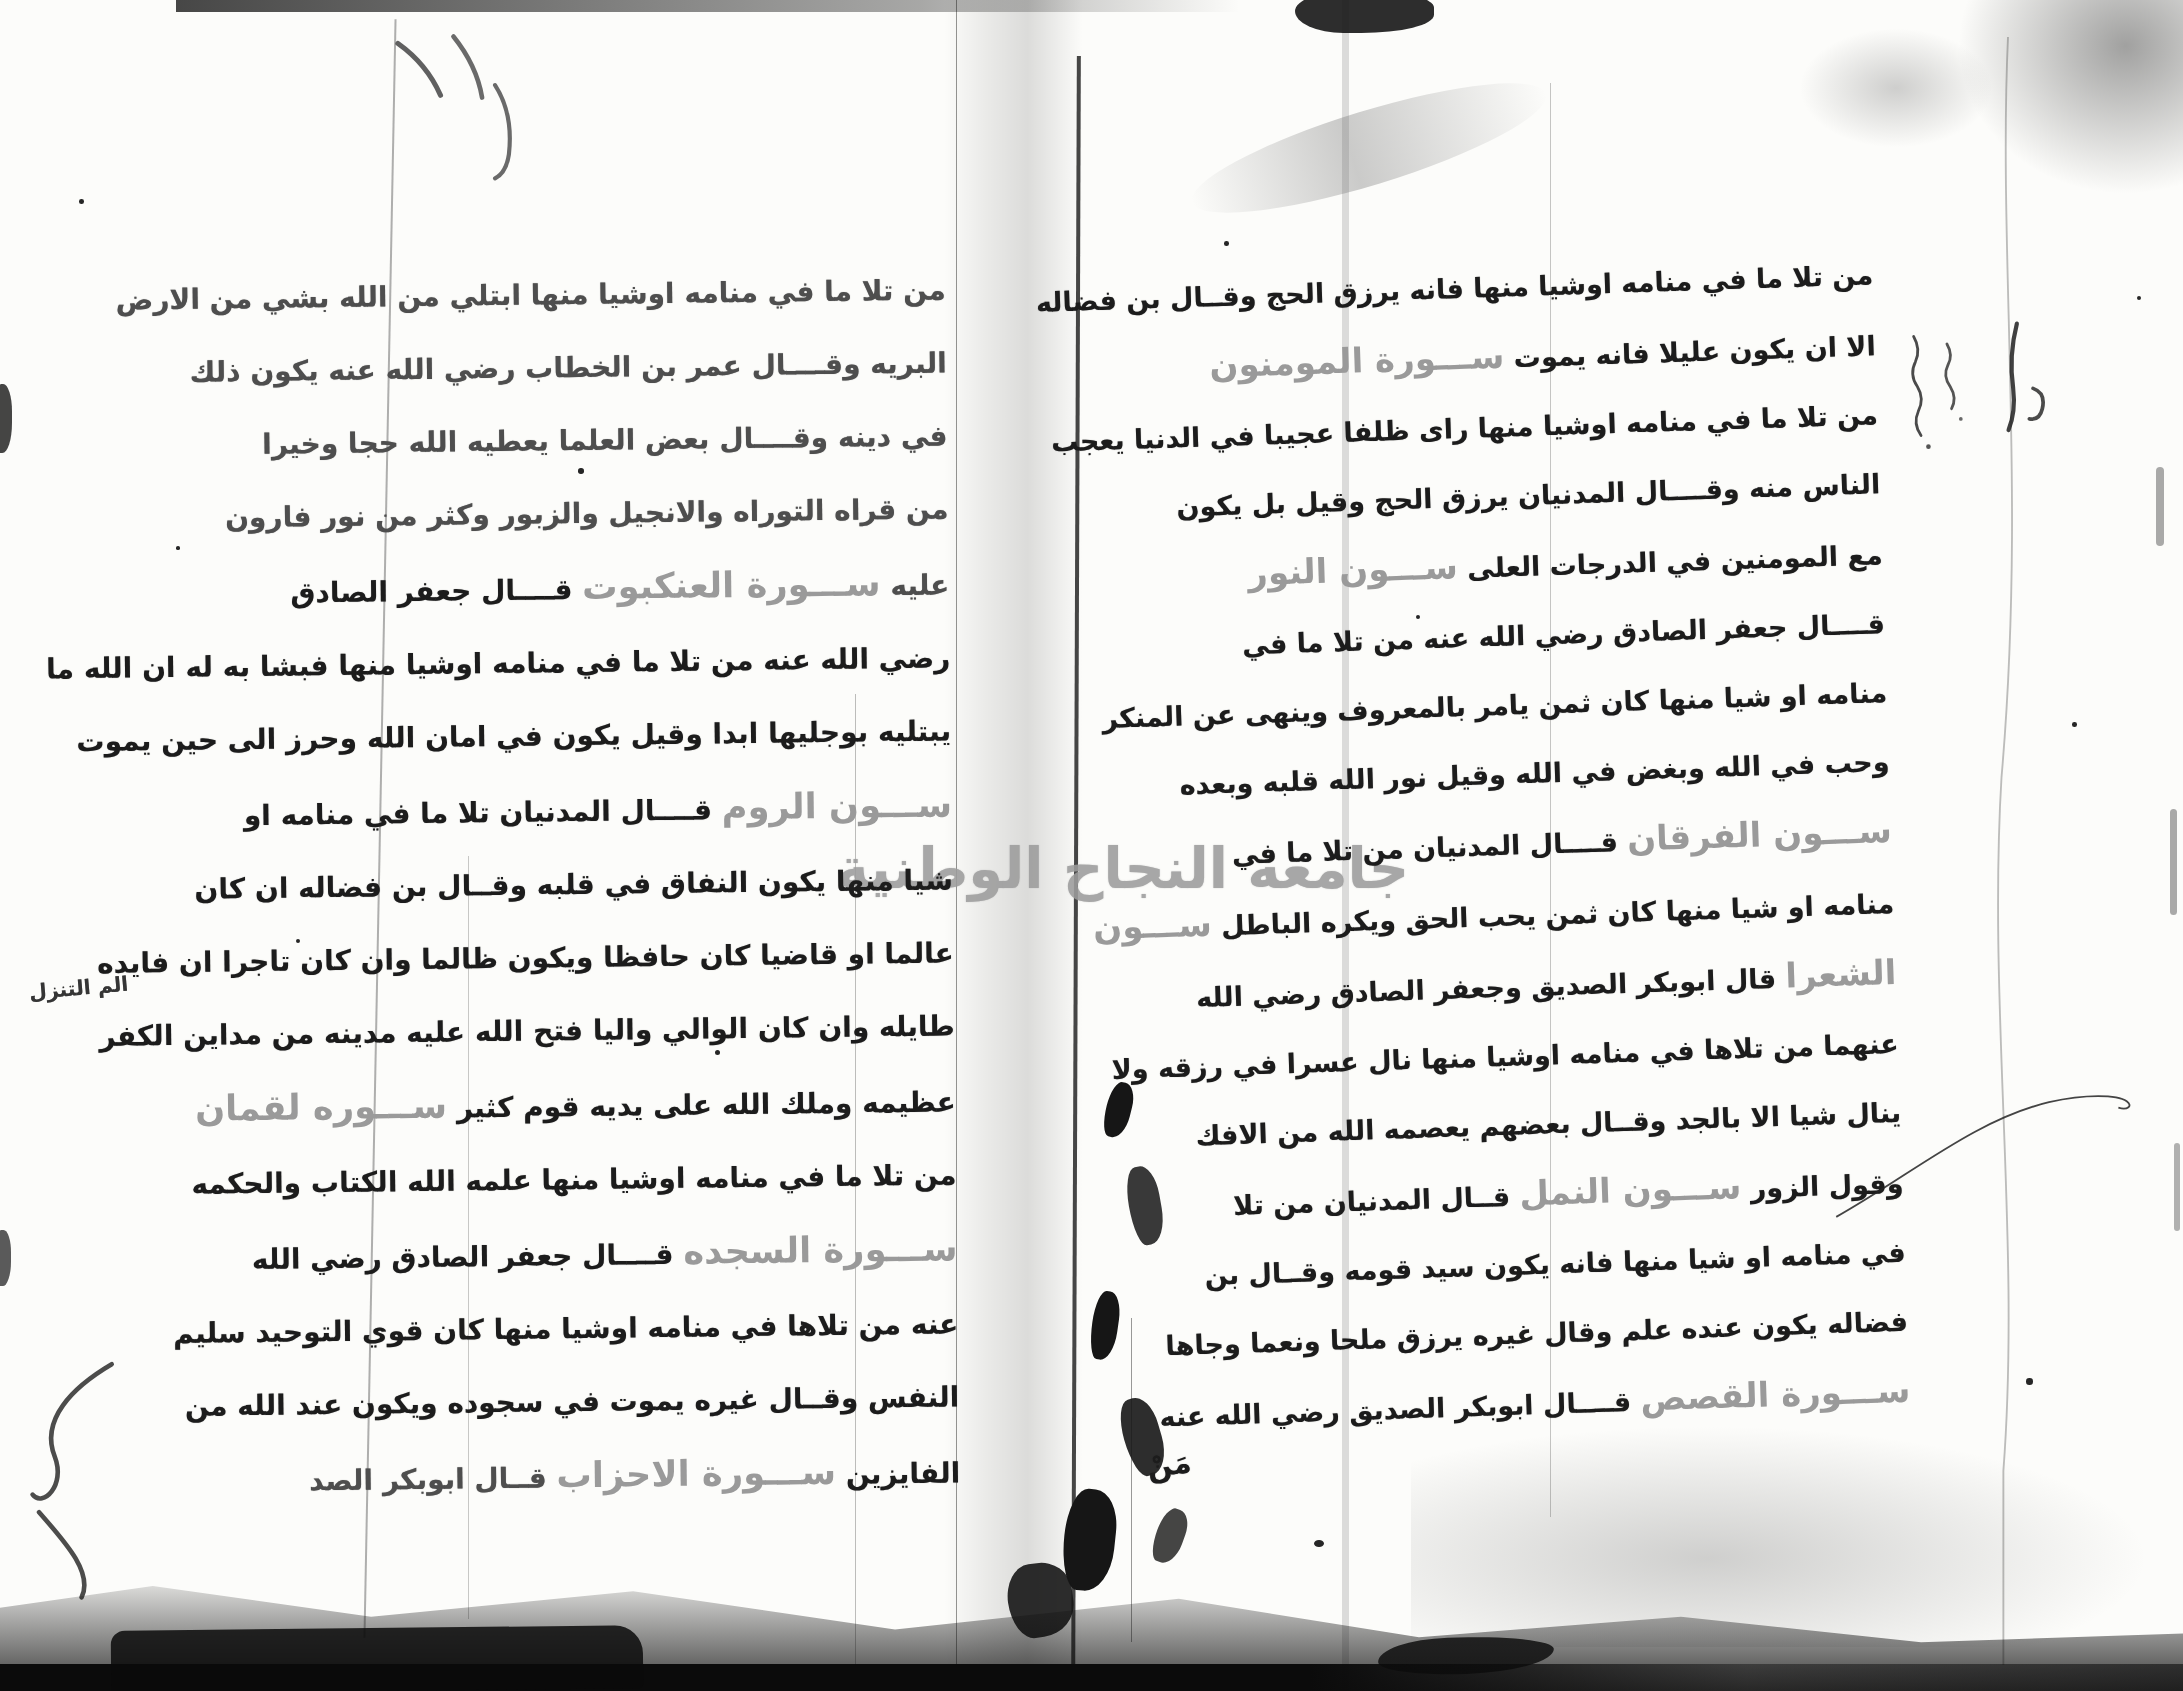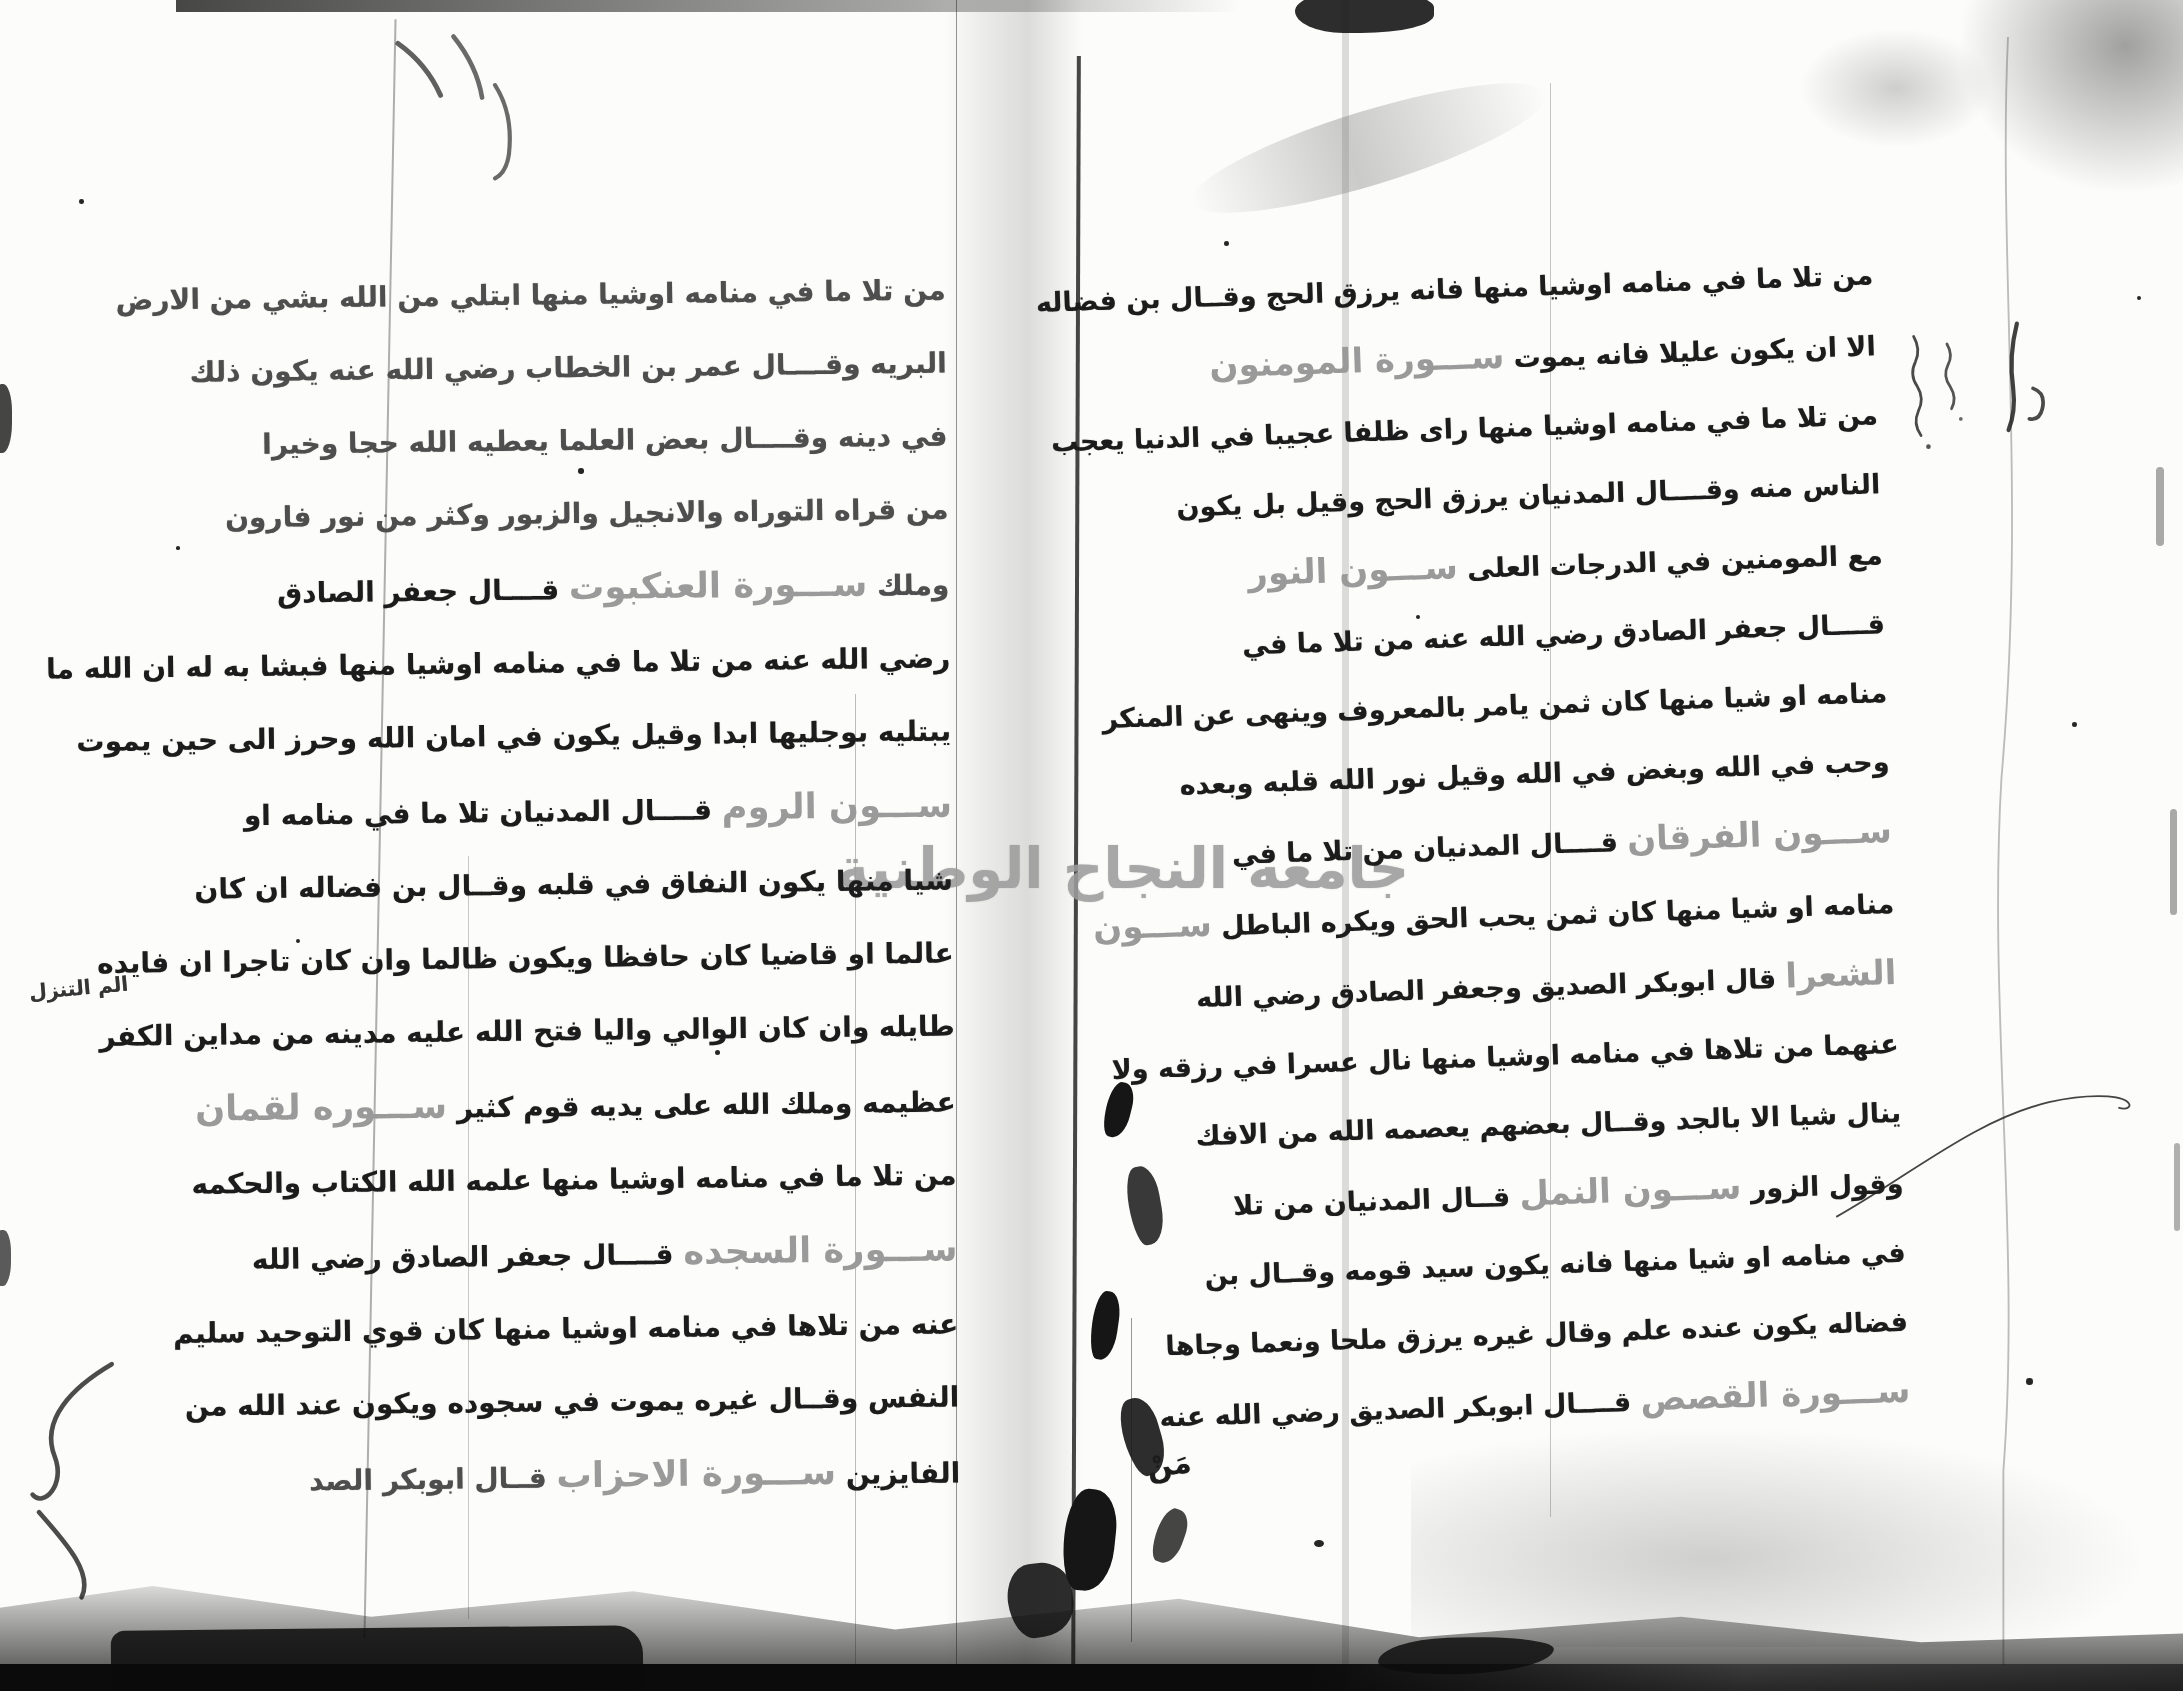--- a/index.html
+++ b/index.html
@@ -66,21 +66,21 @@
   <div class="crease" style="left:1342px; top:0; width:6.5px; height:1691px; background:rgba(70,70,70,.18);"></div>
   <div class="crease" style="left:1550px; top:83px; width:0.9px; height:1434px; background:rgba(50,50,50,.28);"></div>
 
   <div id="watermark" class="abs">جامعة النجاح الوطنية</div>
 
   <div id="left-text" class="page-text">
       <div class="line"><span class="seg-l">من تلا ما في منامه اوشيا منها ابتلي من الله بشي من الارض</span></div>
       <div class="line"><span class="seg-l">البريه وقــــال عمر بن الخطاب رضي الله عنه يكون ذلك</span></div>
       <div class="line"><span class="seg-l">في دينه وقــــال بعض العلما يعطيه الله حجا وخيرا</span></div>
       <div class="line"><span class="seg-l">من قراه التوراه والانجيل والزبور وكثر من نور فارون</span></div>
-      <div class="line"><span class="seg-l">وملك </span><span class="seg-f">ســـورة العنكبوت</span><span class="seg-n"> قــــال جعفر الصادق</span></div>
+      <div class="line"><span class="seg-l">عليه </span><span class="seg-f">ســـورة العنكبوت</span><span class="seg-n"> قــــال جعفر الصادق</span></div>
       <div class="line"><span class="seg-n">رضي الله عنه من تلا ما في منامه اوشيا منها فبشا به له ان الله ما</span></div>
       <div class="line"><span class="seg-n">يبتليه بوجليها ابدا وقيل يكون في امان الله وحرز الى حين يموت</span></div>
       <div class="line"><span class="seg-f">ســـون الروم</span><span class="seg-n"> قــــال المدنيان تلا ما في منامه او</span></div>
       <div class="line"><span class="seg-n">شيا منها يكون النفاق في قلبه وقــال بن فضاله ان كان</span></div>
       <div class="line"><span class="seg-n">عالما او قاضيا كان حافظا ويكون ظالما وان كان تاجرا ان فايده</span></div>
       <div class="line"><span class="seg-n">طايله وان كان الوالي واليا فتح الله عليه مدينه من مداين الكفر</span></div>
       <div class="line"><span class="seg-n">عظيمه وملك الله على يديه قوم كثير </span><span class="seg-f">ســـوره لقمان</span></div>
       <div class="line"><span class="seg-n">من تلا ما في منامه اوشيا منها علمه الله الكتاب والحكمه</span></div>
       <div class="line"><span class="seg-f">ســـورة السجده</span><span class="seg-n"> قــــال جعفر الصادق رضي الله</span></div>
       <div class="line"><span class="seg-n">عنه من تلاها في منامه اوشيا منها كان قوي التوحيد سليم</span></div>

